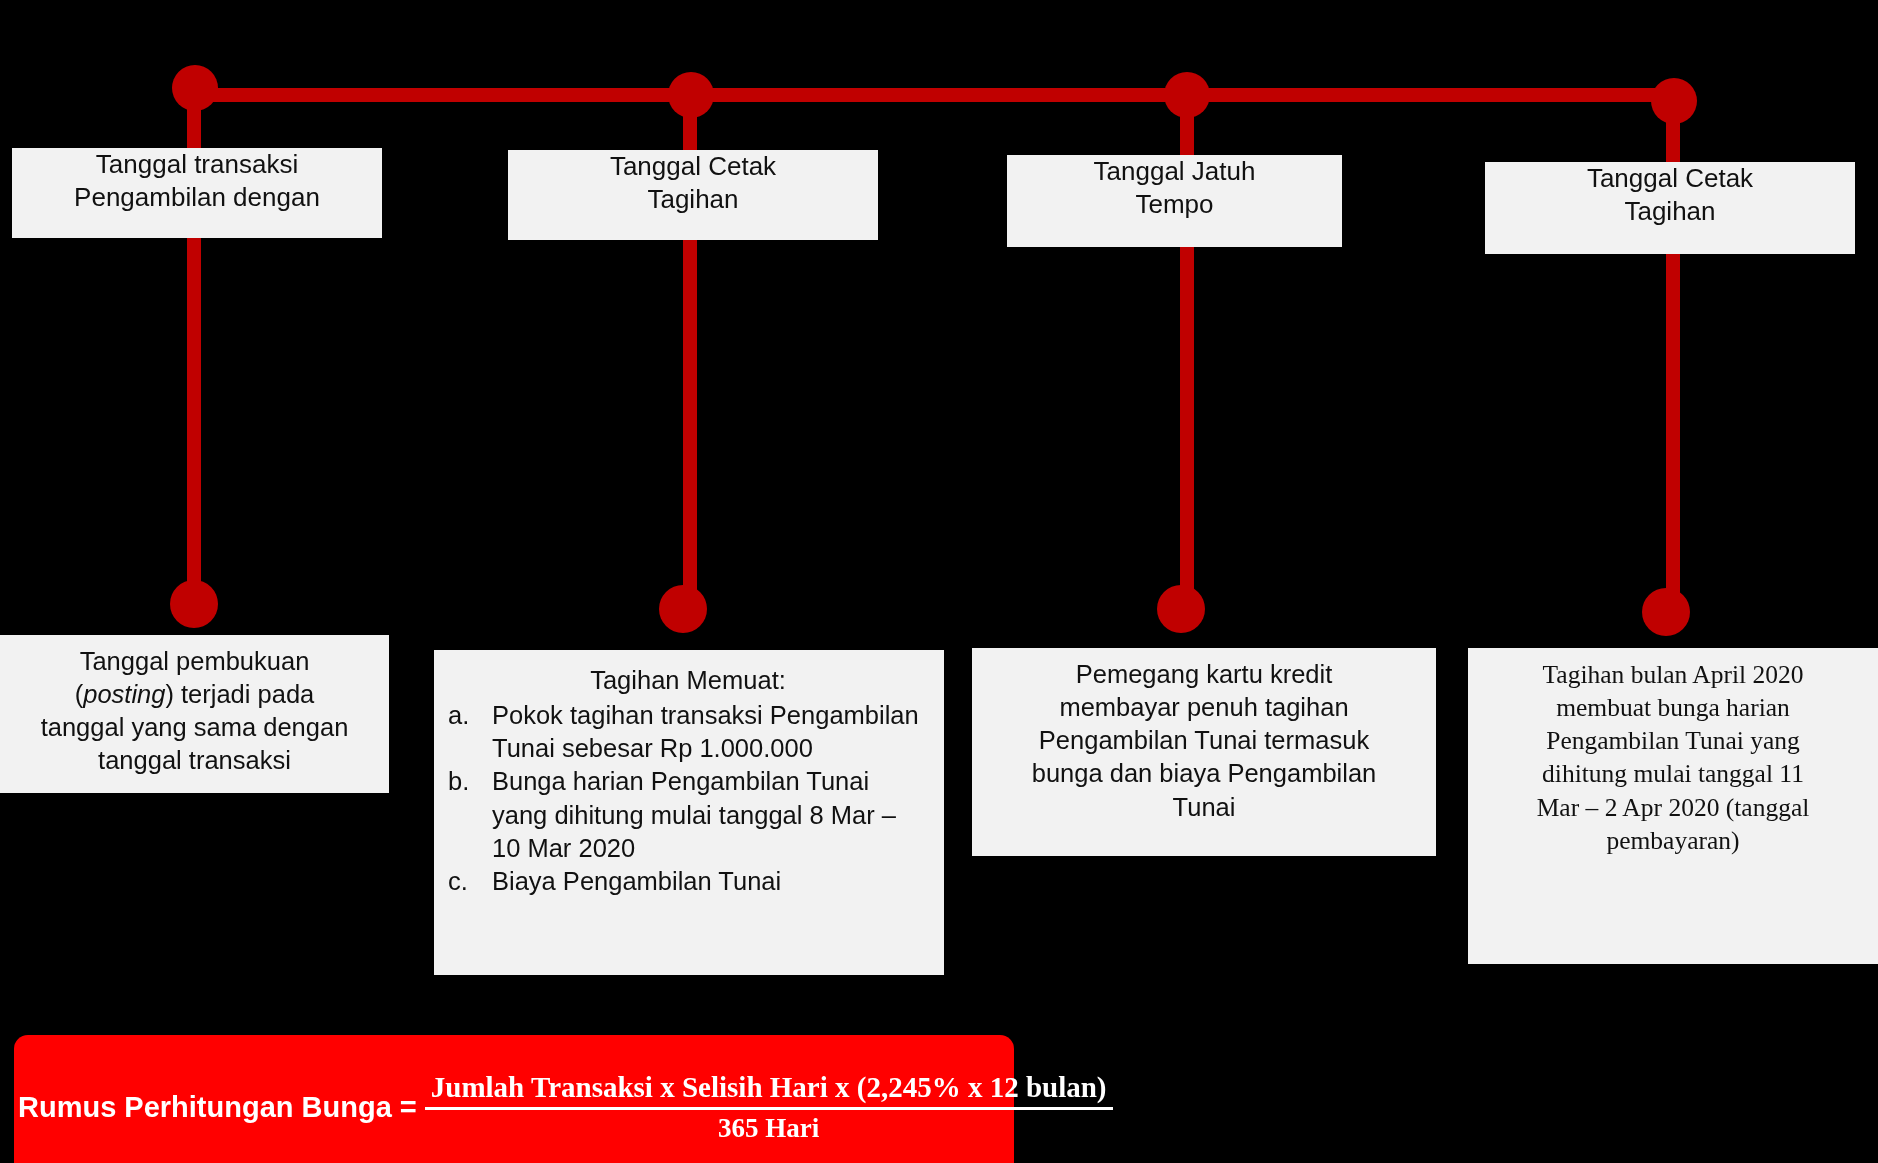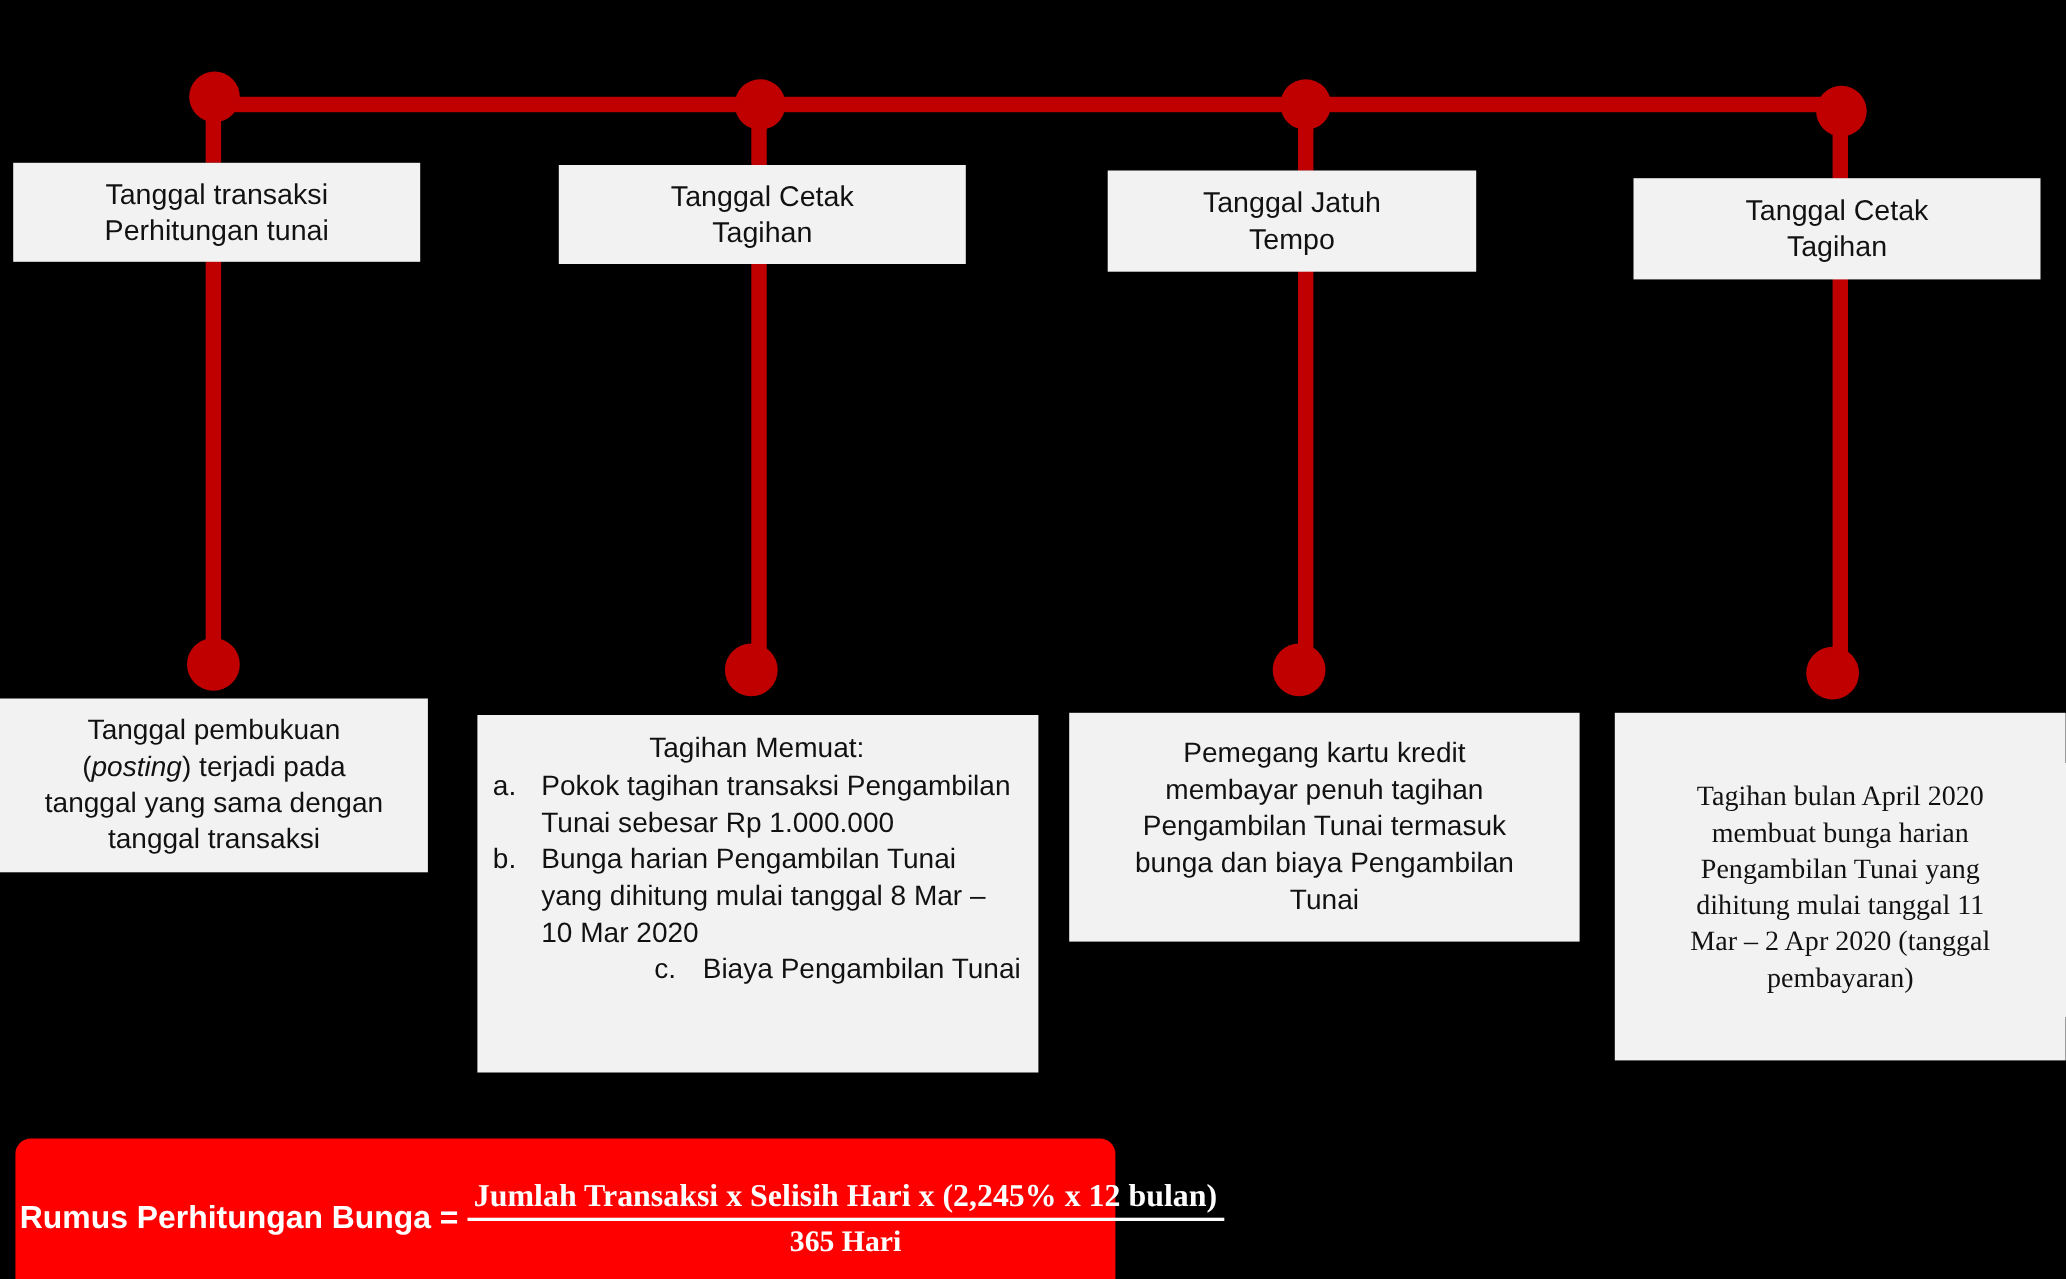--- a/index.html
+++ b/index.html
@@ -36,21 +36,20 @@
     border-radius: 50%;
   }
 
   
   .card {
     position: absolute;
     background: #F2F2F2;
     color: #111111;
     display: flex;
     flex-direction: column;
-    justify-content: center;
     align-items: center;
     text-align: center;
     line-height: 1.28;
     z-index: 3;
   }
   .card .line { display: block; width: 100%; }
 
   .top-card { font-size: 26px; }
 
   .bottom-card {
@@ -155,21 +154,21 @@
   <div class="node" style="left:1164px; top:72px; width:46px; height:46px;"></div>
   <div class="node" style="left:1651px; top:78px; width:46px; height:46px;"></div>
 
   <div class="node" style="left:170px; top:580px; width:48px; height:48px;"></div>
   <div class="node" style="left:659px; top:585px; width:48px; height:48px;"></div>
   <div class="node" style="left:1157px; top:585px; width:48px; height:48px;"></div>
   <div class="node" style="left:1642px; top:588px; width:48px; height:48px;"></div>
 
   <div class="card top-card" style="left:12px; top:148px; width:370px; height:90px;">
     <span class="line">Tanggal transaksi</span>
-    <span class="line">Perhitungan tunai</span>
+    <span class="line">Pengambilan dengan</span>
   </div>
 
   <div class="card top-card" style="left:508px; top:150px; width:370px; height:90px;">
     <span class="line">Tanggal Cetak</span>
     <span class="line">Tagihan</span>
   </div>
 
   <div class="card top-card" style="left:1007px; top:155px; width:335px; height:92px;">
     <span class="line">Tanggal Jatuh</span>
     <span class="line">Tempo</span>
@@ -180,21 +179,21 @@
     <span class="line">Tagihan</span>
   </div>
 
   <div class="card bottom-card" style="left:0px; top:635px; width:389px; height:158px;">
     <span class="line">Tanggal pembukuan</span>
     <span class="line">(<span class="italic">posting</span>) terjadi pada</span>
     <span class="line">tanggal yang sama dengan</span>
     <span class="line">tanggal transaksi</span>
   </div>
 
-  <div class="card bottom-card list-card" style="left:434px; top:650px; width:510px; height:325px;align-items:flex-end;">
+  <div class="card bottom-card list-card" style="left:434px; top:650px; width:510px; height:325px;">
     <span class="list-title">Tagihan Memuat:</span>
 
     <div class="li">
       <span class="marker">a.</span>
       <span class="li-text">Pokok tagihan transaksi Pengambilan Tunai sebesar Rp 1.000.000</span>
     </div>
 
     <div class="li">
       <span class="marker">b.</span>
       <span class="li-text">Bunga harian Pengambilan Tunai yang dihitung mulai tanggal 8 Mar – 10 Mar 2020</span>

